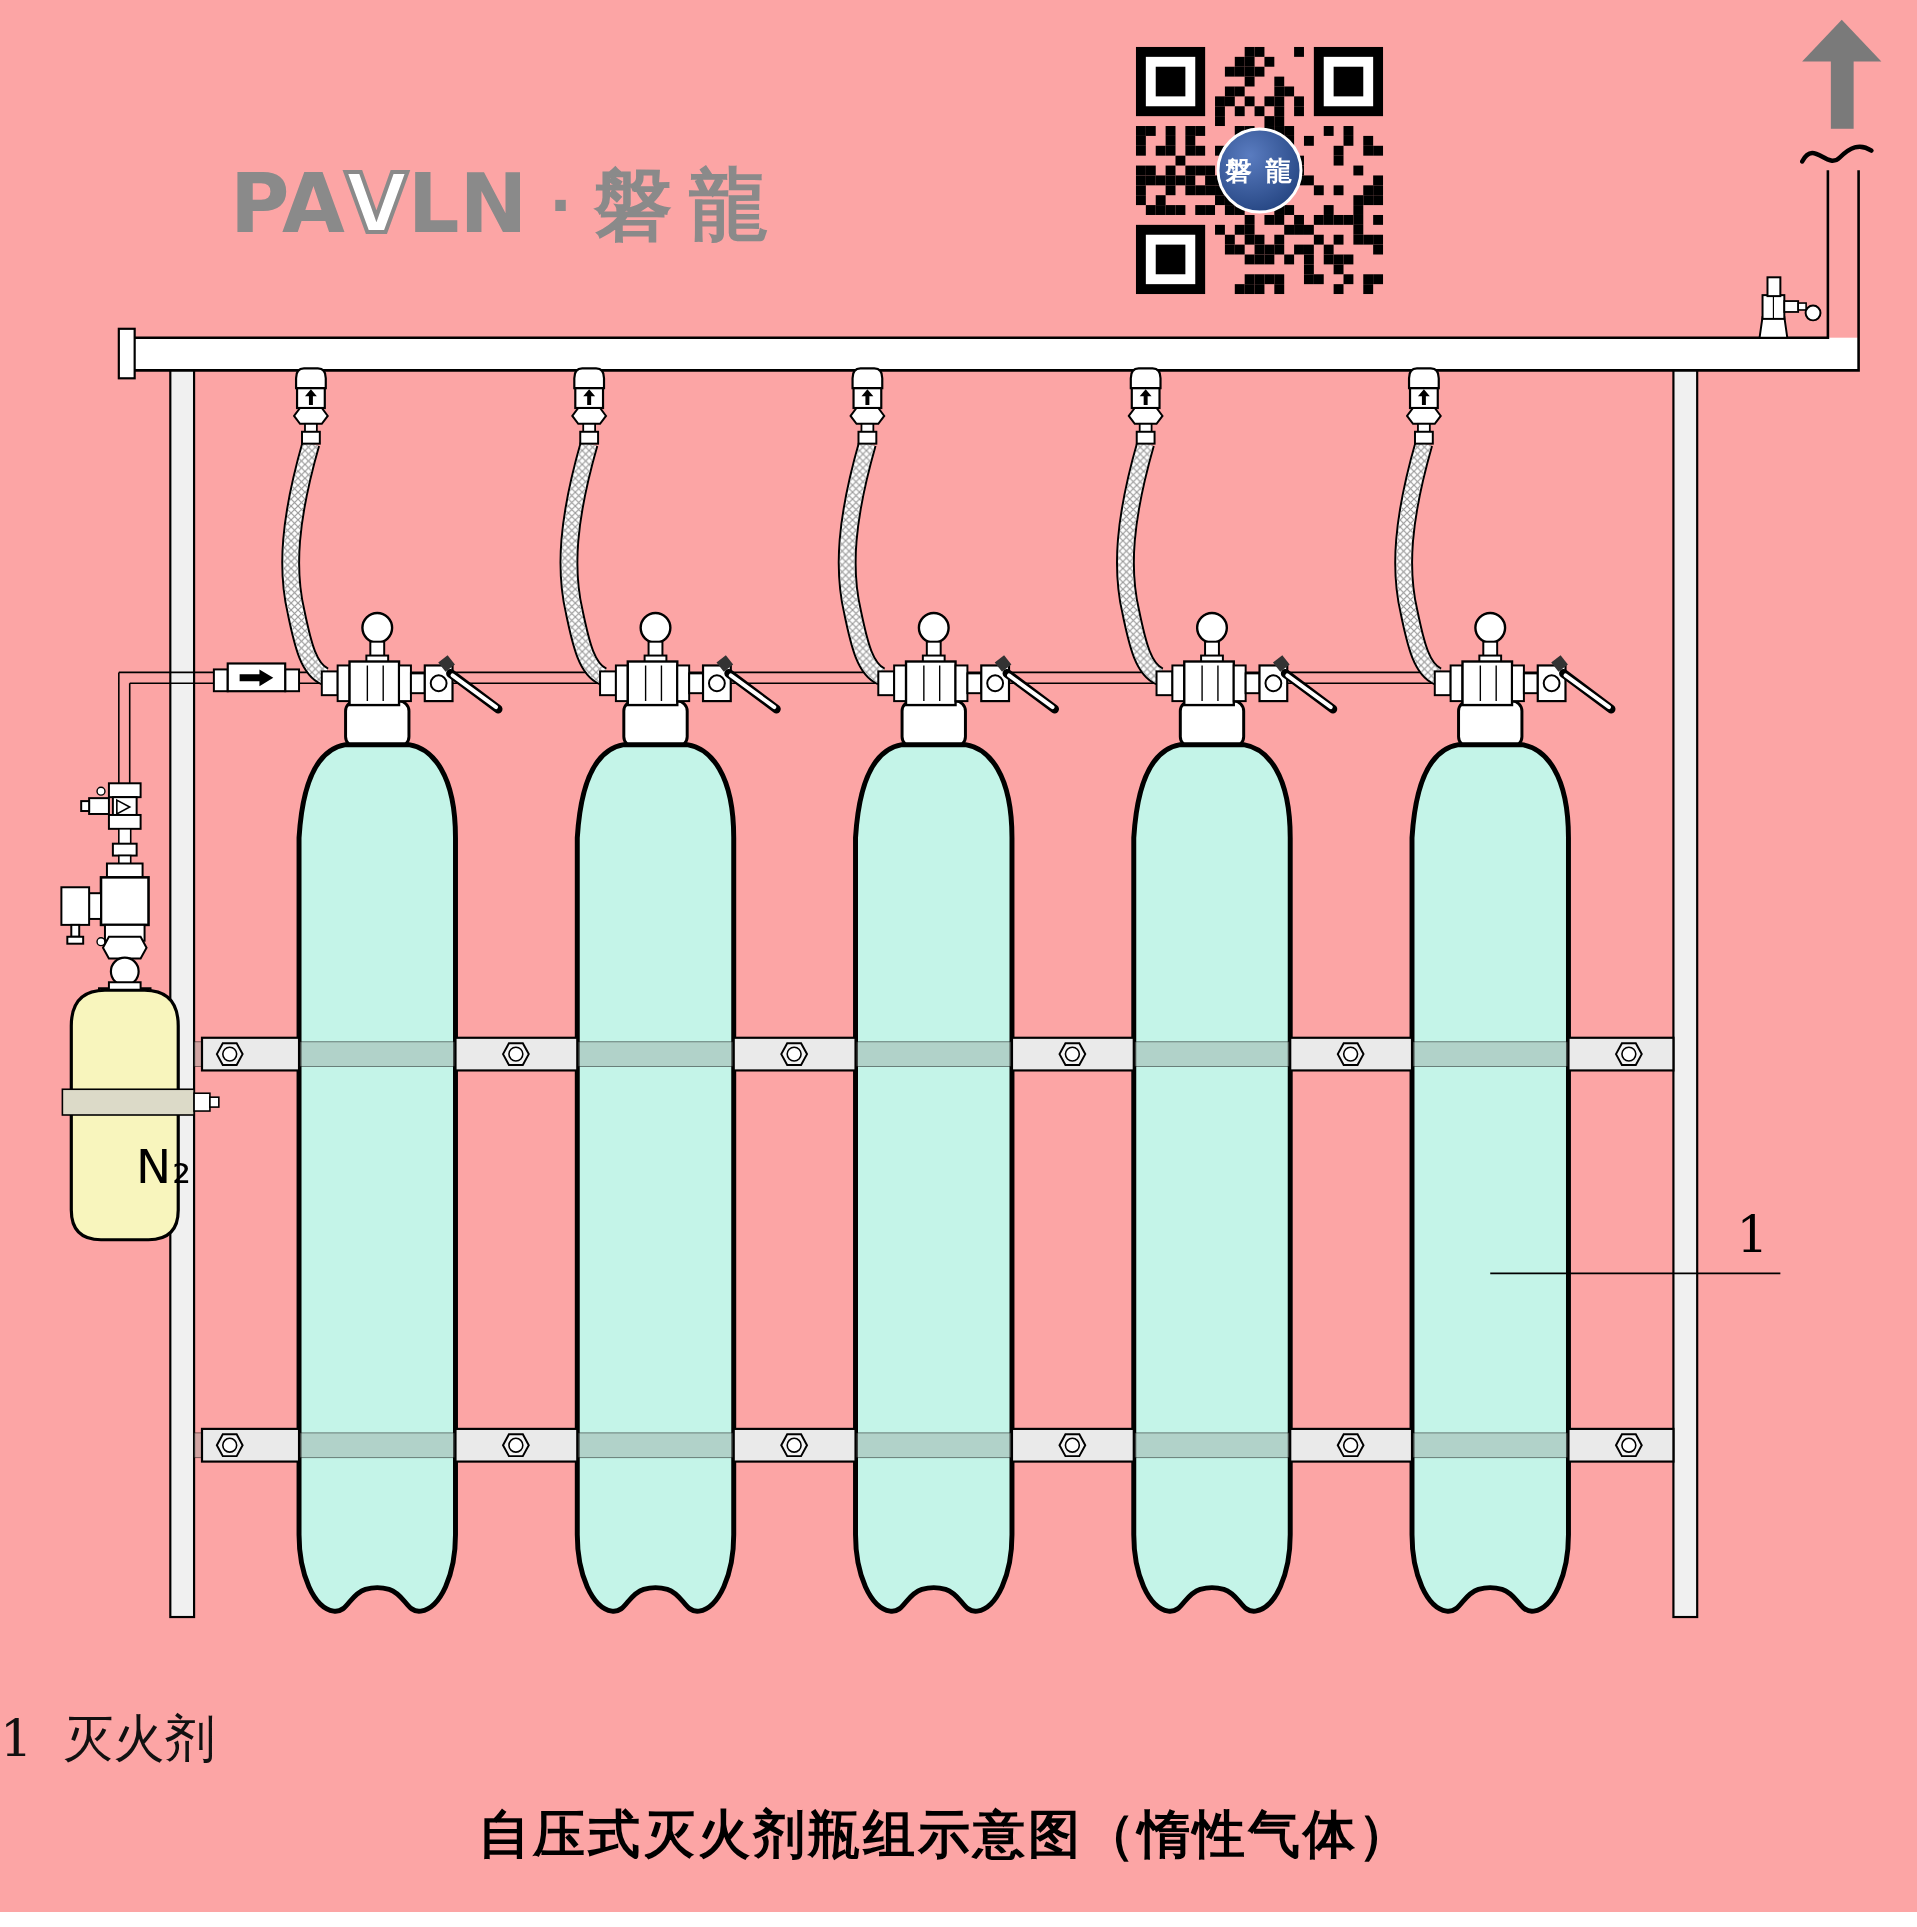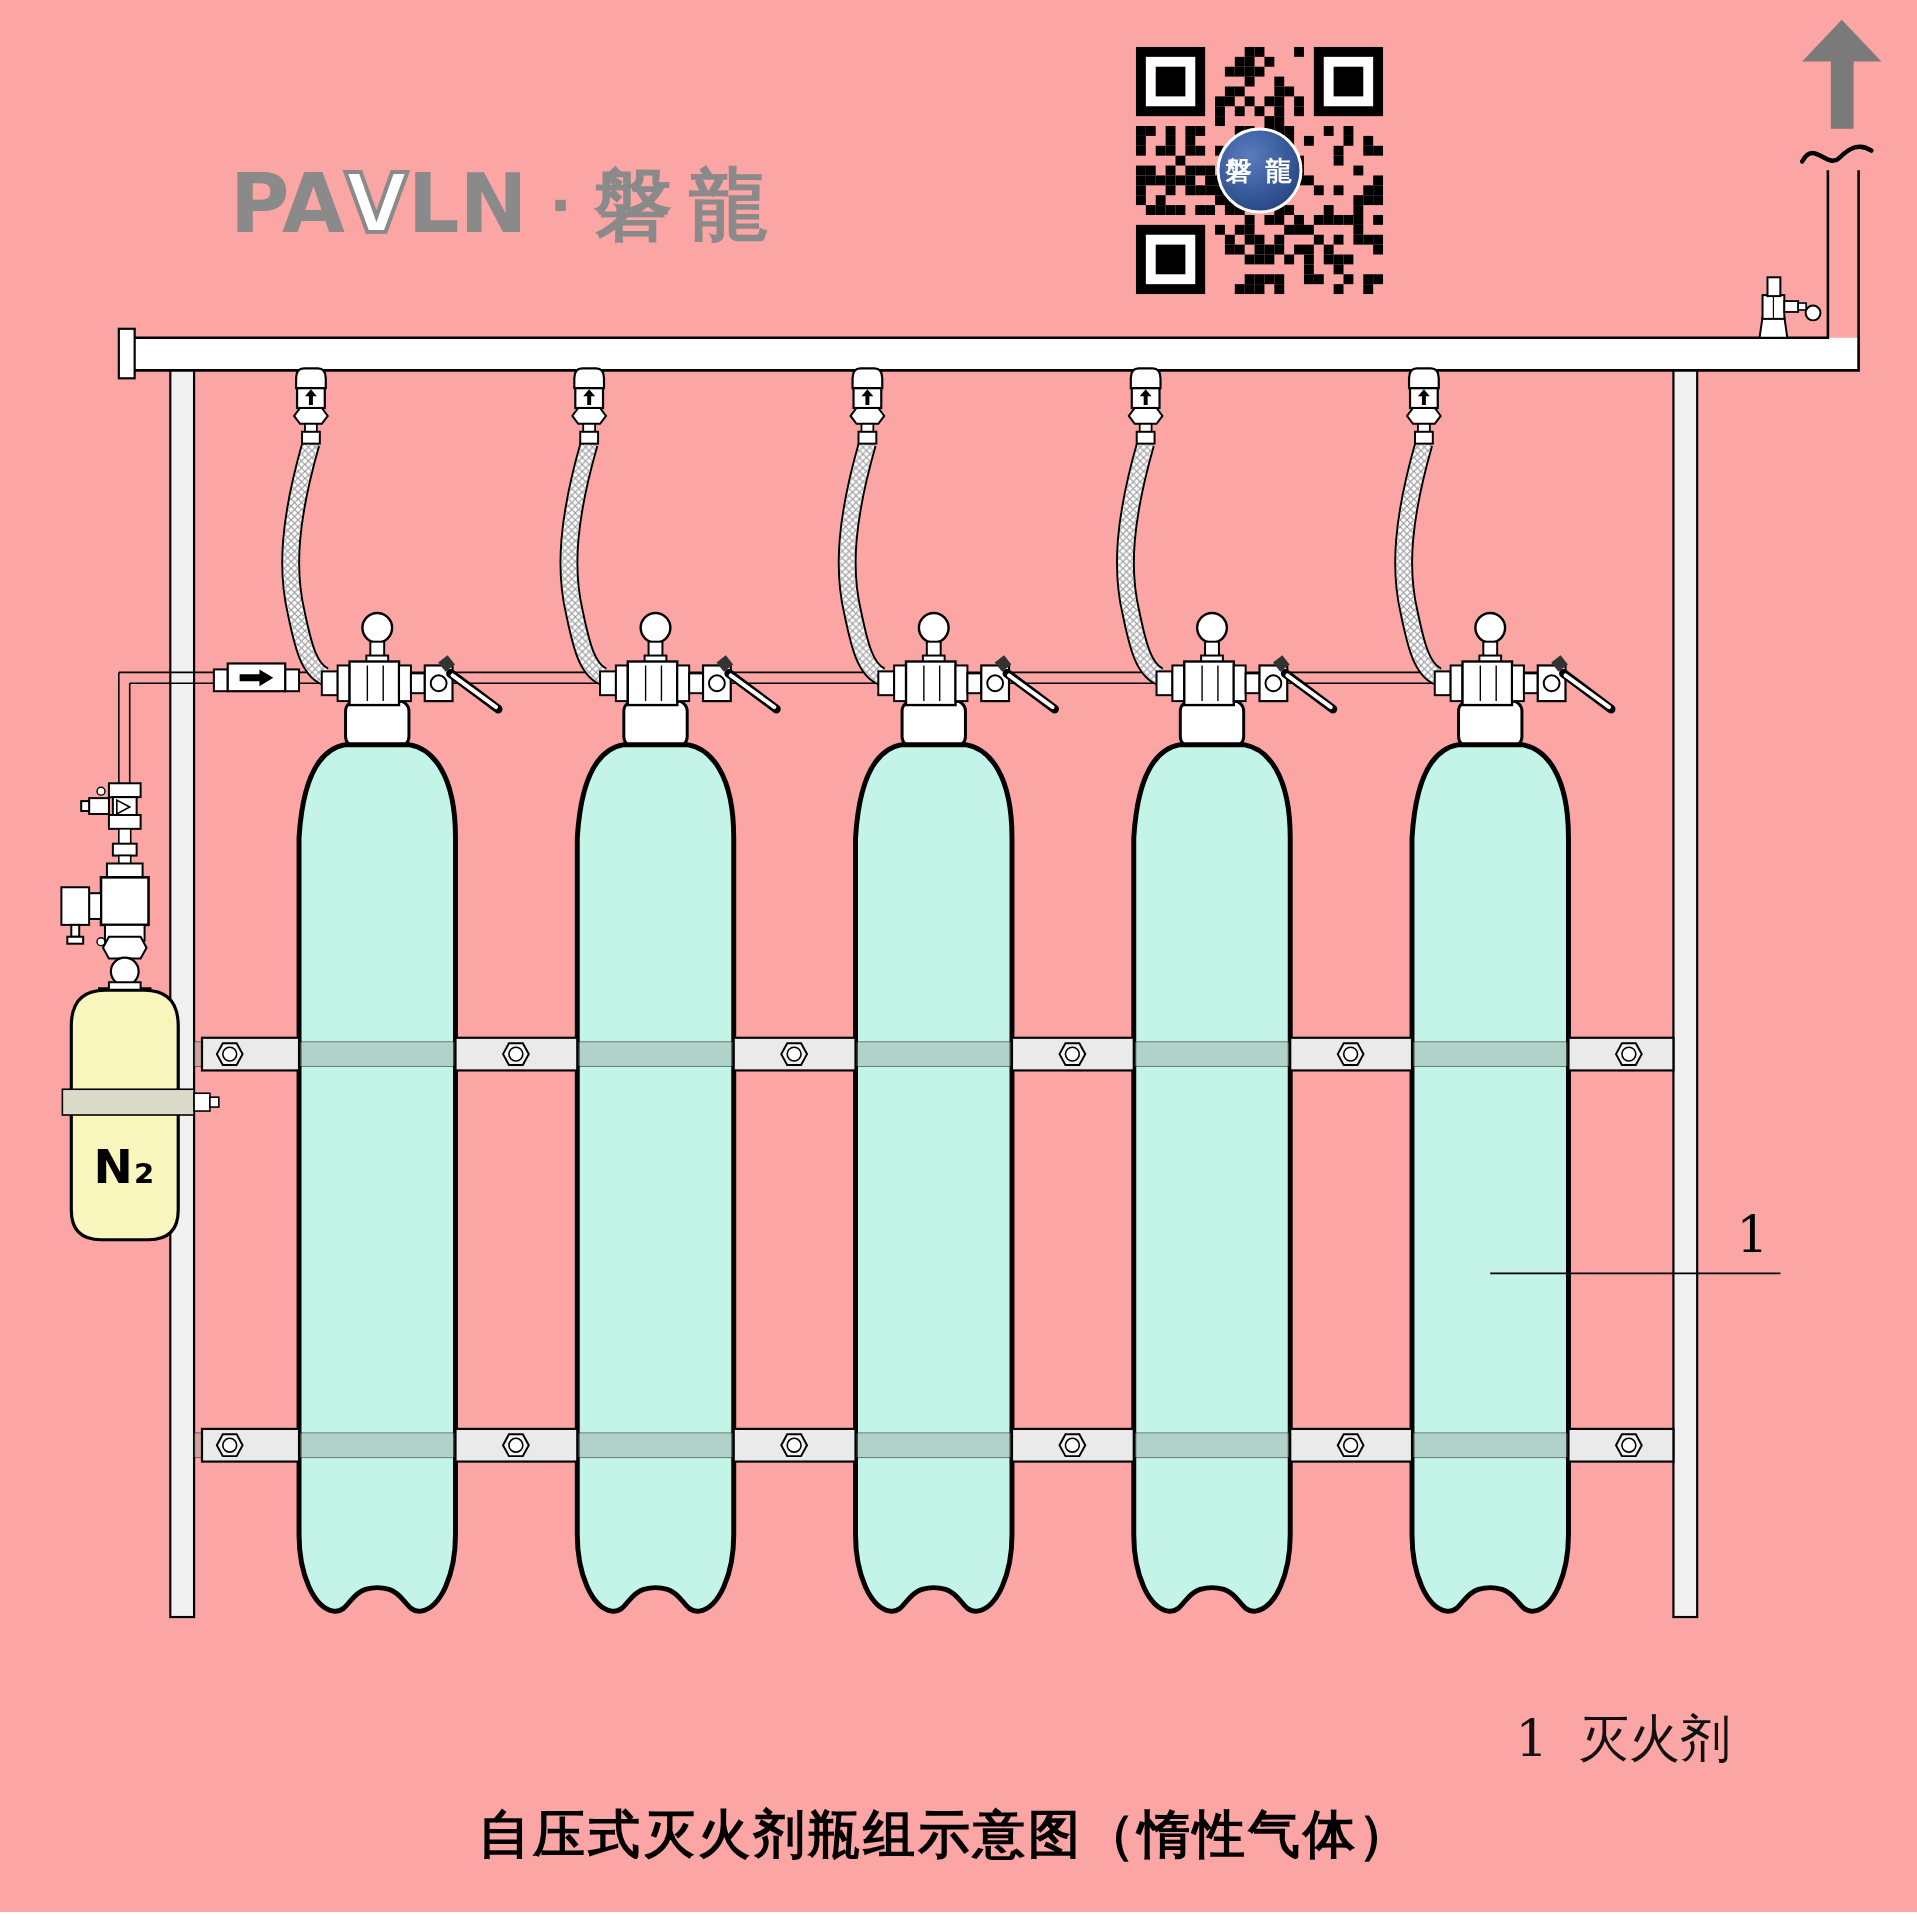--- a/index.html
+++ b/index.html
@@ -4,32 +4,32 @@
 <style>
   html,body{margin:0;padding:0;background:#ffffff;}
   .canvas{
     position:relative;width:1918px;height:1912px;background:#fca5a5;overflow:hidden;
     font-family:"DejaVu Sans","Liberation Sans",sans-serif;
   }
   #diagram-host{position:absolute;left:0;top:0;width:1918px;height:1928px;}
   .logo-wrap{position:absolute;left:230px;top:145px;width:713px;height:115px;}
   #qr-host{position:absolute;left:1133px;top:44px;width:253px;height:253px;}
   .n2-label{
-    position:absolute;left:57px;top:1139px;width:135px;text-align:center;
-    font-weight:bold;font-size:47px;color:#000;letter-spacing:1px;
+    position:absolute;left:57px;top:1139px;width:135px;text-align:right;
+    font-weight:normal;font-size:47px;color:#000;letter-spacing:1px;
   }
   .callout-num{
     position:absolute;left:1723px;top:1206px;width:59px;
     font-family:"DejaVu Serif","Liberation Serif",serif;
     font-size:50px;color:#000;text-align:center;
   }
   .caption-line1{
-    position:absolute;left:0;top:1705px;width:1683px;text-align:right;
+    position:absolute;left:0;top:1705px;width:1683px;text-align:left;
     font-family:"DejaVu Serif","Liberation Serif",serif;
-    font-size:51px;color:#111;padding-left:48px;
+    font-size:51px;color:#111;
   }
   .caption-line1 .cap-num{margin-right:30px;}
   .title-line{
     position:absolute;left:0;top:1800px;width:1891px;text-align:center;
     font-weight:bold;font-size:52px;color:#000;letter-spacing:3px;
   }
 </style>
 </head>
 <body>
 

